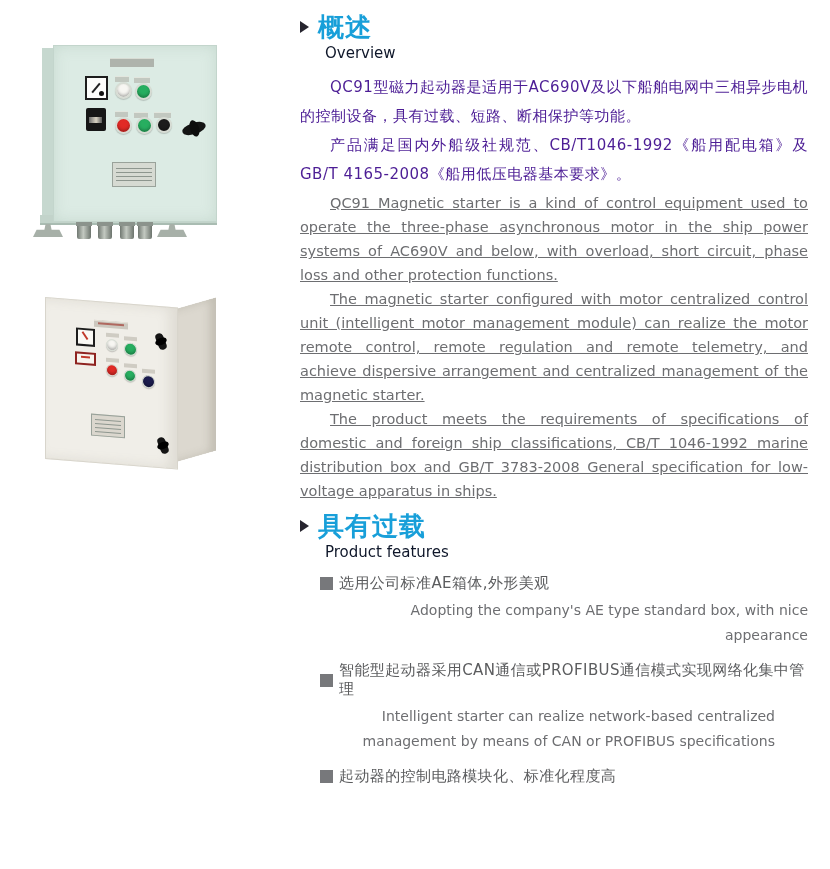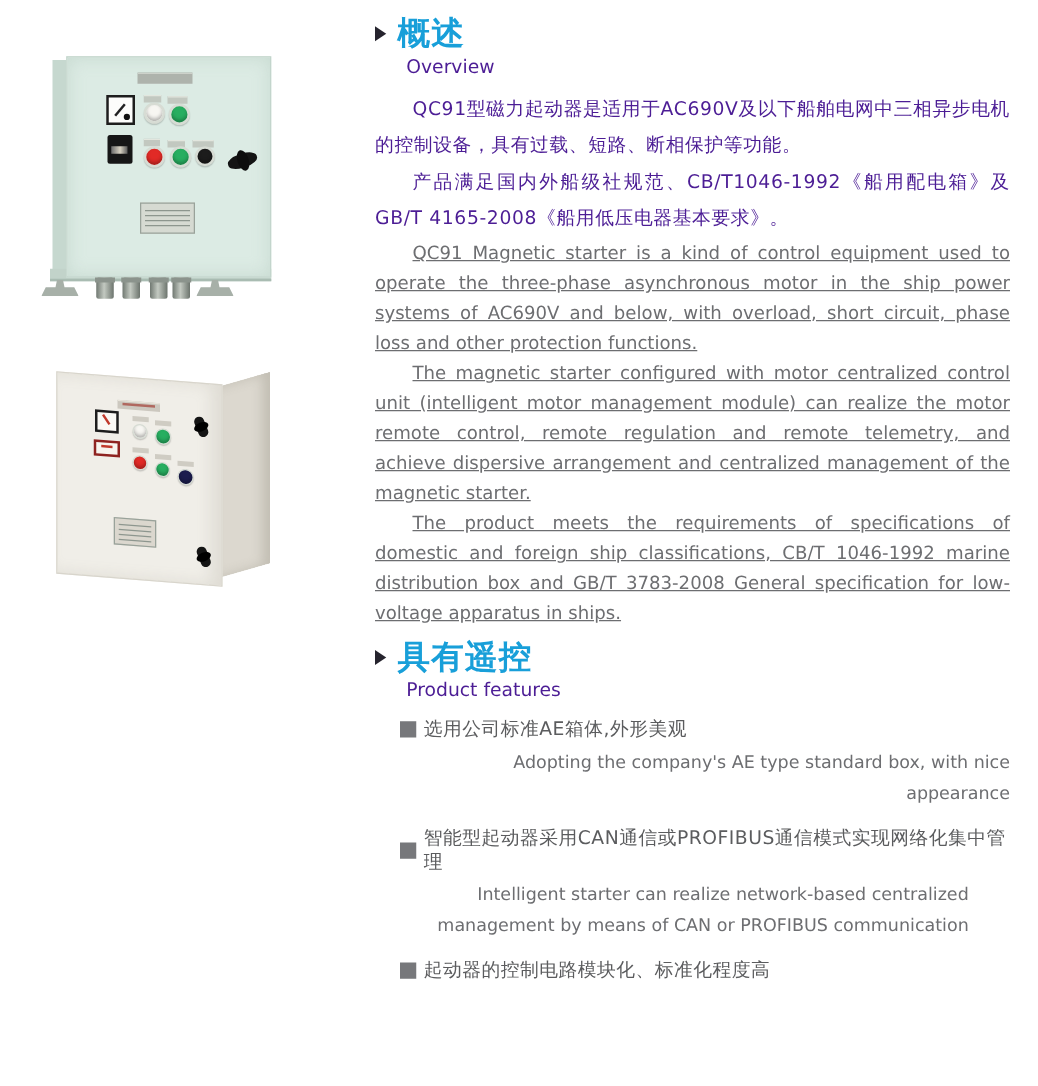--- a/index.html
+++ b/index.html
@@ -5,21 +5,21 @@
   html,body{margin:0;padding:0;background:#ffffff;}
   body{font-family:"DejaVu Sans","Liberation Sans",sans-serif;}
   #page{position:relative;width:830px;height:869px;background:#ffffff;overflow:hidden;margin:0 auto;}
 
   
   .col{position:absolute;left:300px;top:12px;width:508px;}
   .sec-head{display:flex;align-items:center;gap:9px;margin:0;}
   .arrow{width:0;height:0;border-top:6px solid transparent;border-bottom:6px solid transparent;
          border-left:9px solid #26242e;flex:0 0 auto;}
   .sec-title{font-size:26px;font-weight:bold;color:#189fd9;letter-spacing:1px;line-height:30px;}
-  .sec-sub{margin:2px 0 0 25px;font-size:15px;color:#4c1d95;line-height:18px;}
+  .sec-sub{margin:2px 0 0 25px;font-size:15px;color:#0f172a;line-height:18px;}
 
   .zh-block{margin-top:11px;}
   .zh-block p{margin:0;font-size:15px;line-height:29px;color:#4c1d95;text-align:justify;
               text-indent:2em;letter-spacing:.5px;}
   .en-block{margin-top:2px;}
   .en-block p{margin:0;font-size:14.5px;line-height:24px;color:#6d6e71;text-align:justify;
               text-indent:30px;text-decoration:underline;}
 
   .features{margin-top:8px;}
   .feat{padding-left:20px;}
@@ -182,38 +182,38 @@
 
     <div class="en-block">
       <p>QC91 Magnetic starter is a kind of control equipment used to operate the three-phase asynchronous motor in the ship power systems of AC690V and below, with overload, short circuit, phase loss and other protection functions.</p>
       <p>The magnetic starter configured with motor centralized control unit (intelligent motor management module) can realize the motor remote control, remote regulation and remote telemetry, and achieve dispersive arrangement and centralized management of the magnetic starter.</p>
       <p>The product meets the requirements of specifications of domestic and foreign ship classifications, CB/T 1046-1992 marine distribution box and GB/T 3783-2008 General specification for low-voltage apparatus in ships.</p>
     </div>
 
     <div class="features">
       <div class="sec-head">
         <span class="arrow"></span>
-        <span class="sec-title">具有遥控</span>
+        <span class="sec-title">具有过载</span>
       </div>
       <div class="sec-sub">Product features</div>
 
       <div class="feat">
         <div class="feat-zh">
           <span class="bullet"></span>
           <span>选用公司标准AE箱体,外形美观</span>
         </div>
         <div class="feat-en">Adopting the company's AE type standard box, with nice appearance</div>
       </div>
 
       <div class="feat">
         <div class="feat-zh">
           <span class="bullet"></span>
           <span>智能型起动器采用CAN通信或PROFIBUS通信模式实现网络化集中管理</span>
         </div>
-        <div class="feat-en" style="width:440px;">Intelligent starter can realize network-based centralized management by means of CAN or PROFIBUS communication</div>
+        <div class="feat-en" style="width:440px;">Intelligent starter can realize network-based centralized management by means of CAN or PROFIBUS specifications</div>
       </div>
 
       <div class="feat">
         <div class="feat-zh">
           <span class="bullet"></span>
           <span>起动器的控制电路模块化、标准化程度高</span>
         </div>
 
       </div>
     </div>

